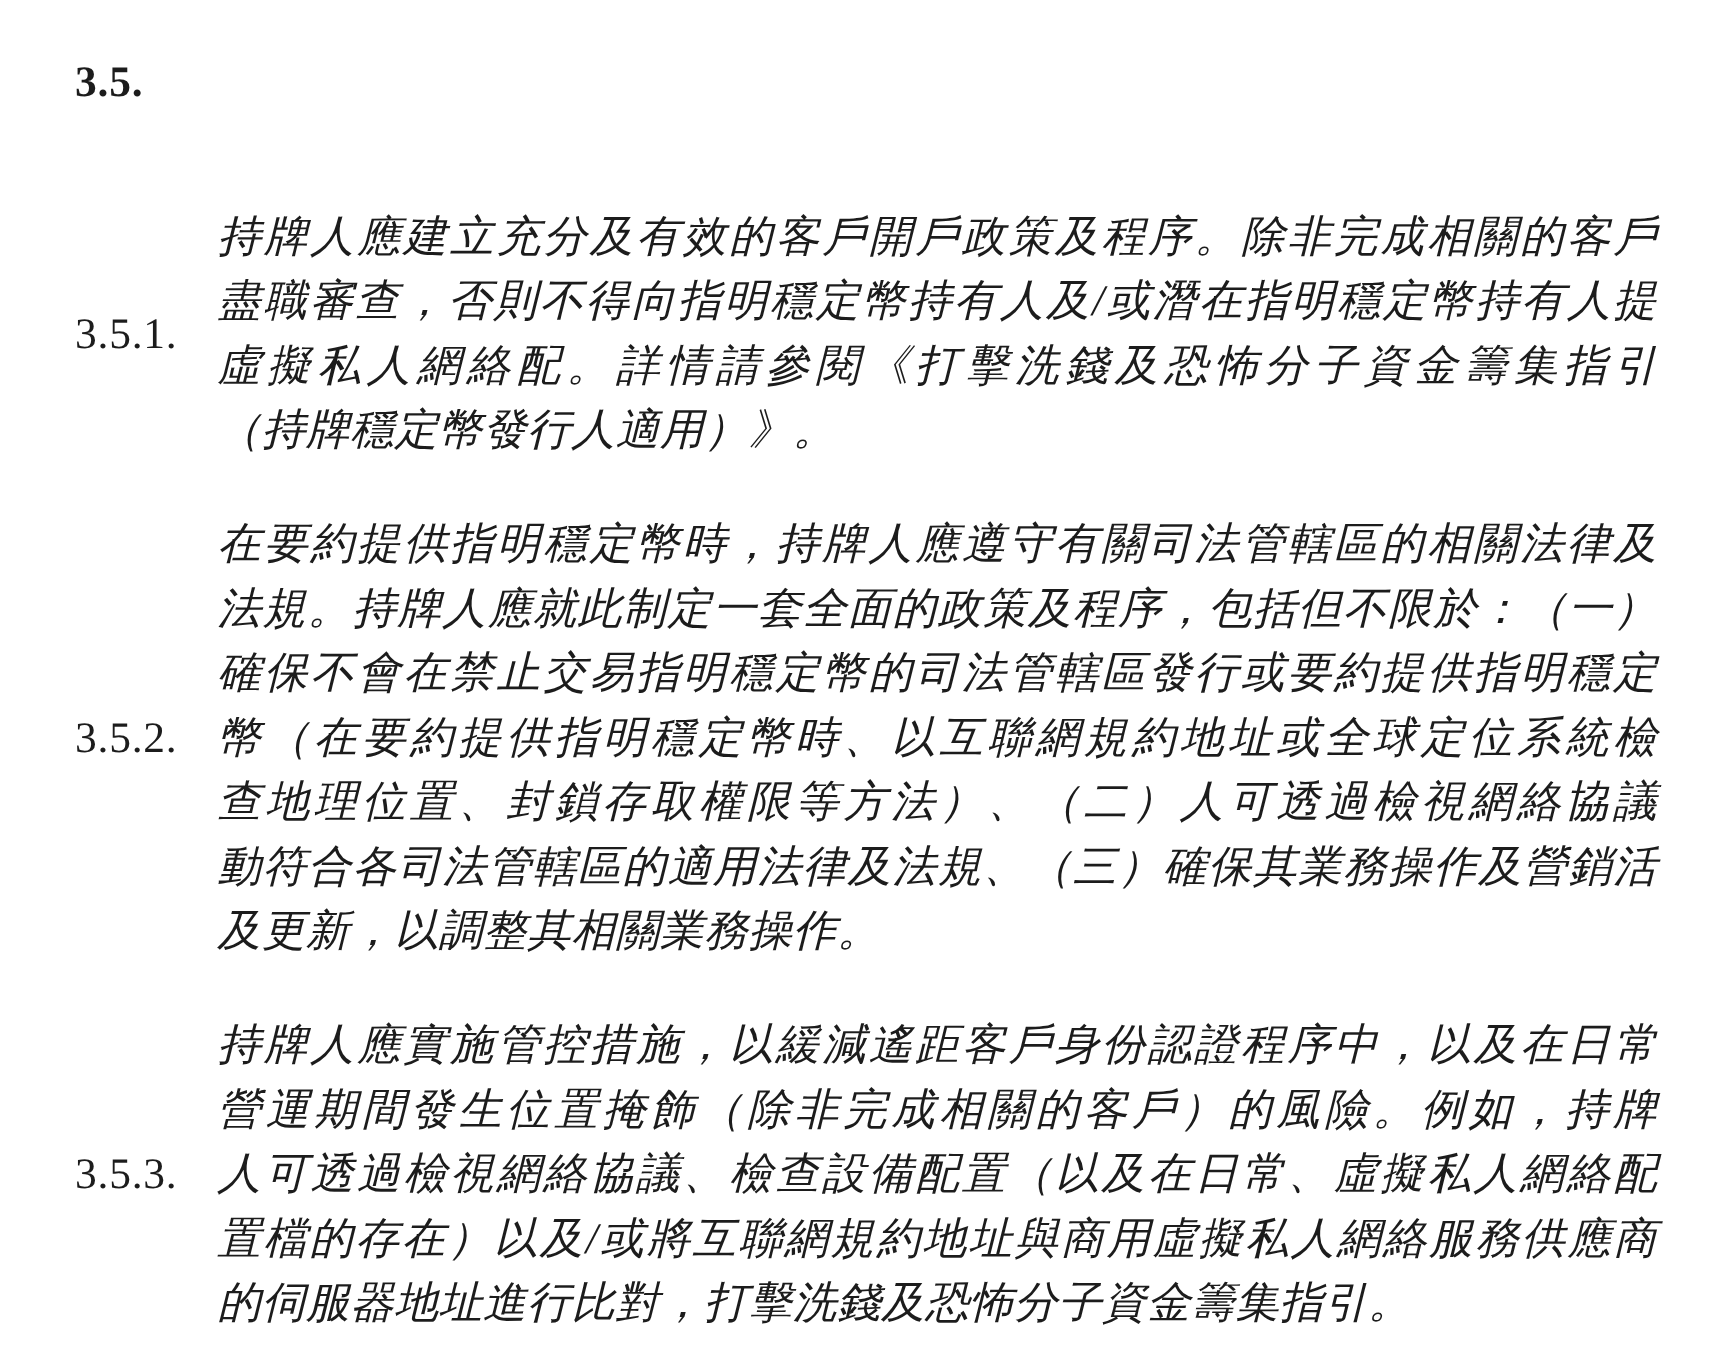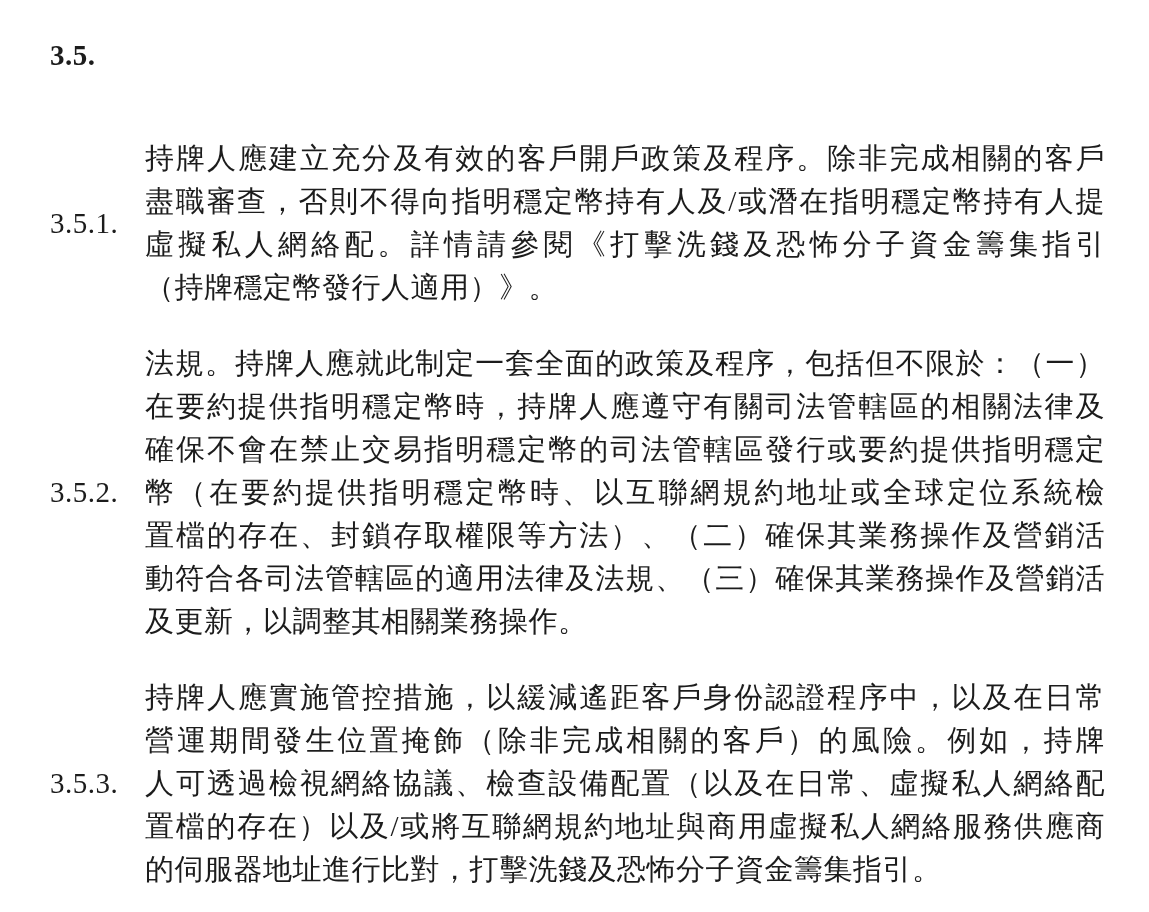--- a/index.html
+++ b/index.html
@@ -51,20 +51,21 @@
     width: 960px;
     font-size: 29px;
     line-height: 43px;
   }
   .para-text .line {
     text-align: justify;
     text-align-last: justify;
     text-justify: inter-character;
     letter-spacing: 0.5px;
     white-space: nowrap;
+    font-style: italic;
   }
   .para-text .line:last-child {
     text-align-last: left;
   }
 </style>
 </head>
 <body>
 
 <div class="doc">
 
@@ -78,25 +79,25 @@
         <div class="line">持牌人應建立充分及有效的客戶開戶政策及程序。除非完成相關的客戶</div>
         <div class="line">盡職審查，否則不得向指明穩定幣持有人及/或潛在指明穩定幣持有人提</div>
         <div class="line">虛擬私人網絡配。詳情請參閱《打擊洗錢及恐怖分子資金籌集指引</div>
         <div class="line">（持牌穩定幣發行人適用）》。</div>
       </div>
   </div>
 
   <div class="row para">
     <span class="num-col">3.5.2.</span>
     <div class="para-text">
+        <div class="line">在要約提供指明穩定幣時，持牌人應遵守有關司法管轄區的相關法律及</div>
         <div class="line">法規。持牌人應就此制定一套全面的政策及程序，包括但不限於：（一）</div>
-        <div class="line">在要約提供指明穩定幣時，持牌人應遵守有關司法管轄區的相關法律及</div>
         <div class="line">確保不會在禁止交易指明穩定幣的司法管轄區發行或要約提供指明穩定</div>
         <div class="line">幣（在要約提供指明穩定幣時、以互聯網規約地址或全球定位系統檢</div>
-        <div class="line">置檔的存在、封鎖存取權限等方法）、（二）確保其業務操作及營銷活</div>
+        <div class="line">查地理位置、封鎖存取權限等方法）、（二）人可透過檢視網絡協議</div>
         <div class="line">動符合各司法管轄區的適用法律及法規、（三）確保其業務操作及營銷活</div>
         <div class="line">及更新，以調整其相關業務操作。</div>
       </div>
   </div>
 
   <div class="row para">
     <span class="num-col">3.5.3.</span>
     <div class="para-text">
         <div class="line">持牌人應實施管控措施，以緩減遙距客戶身份認證程序中，以及在日常</div>
         <div class="line">營運期間發生位置掩飾（除非完成相關的客戶）的風險。例如，持牌</div>

